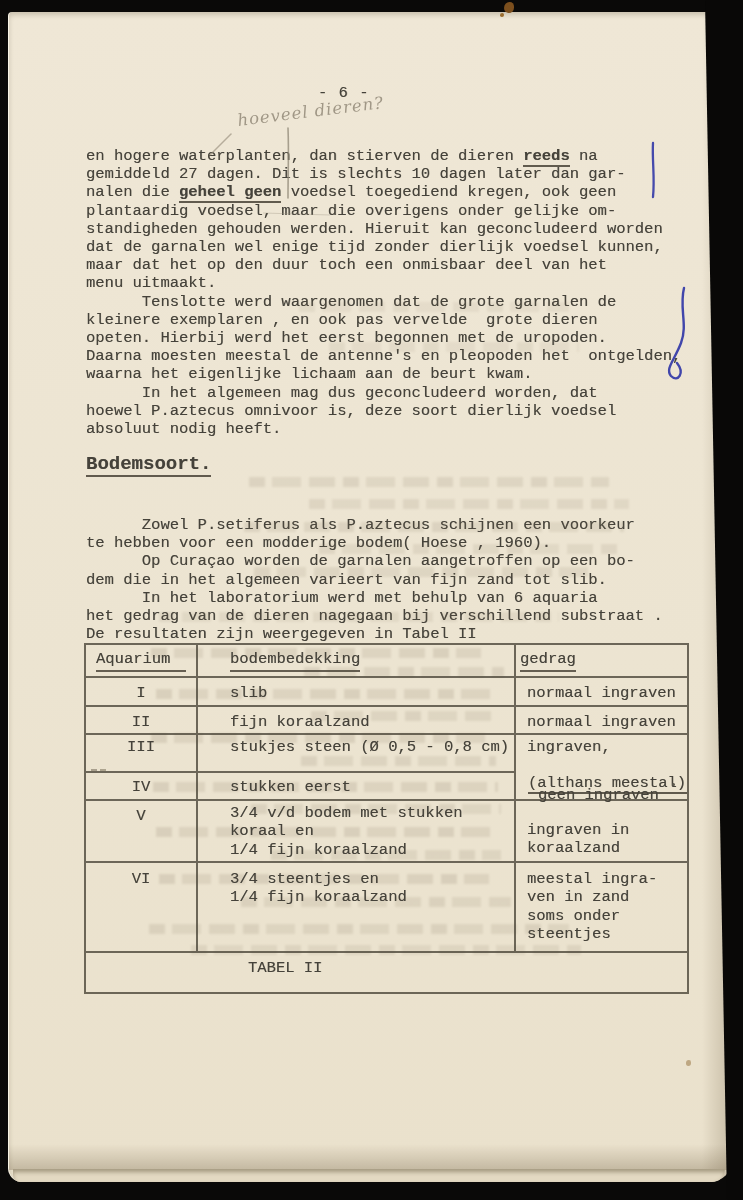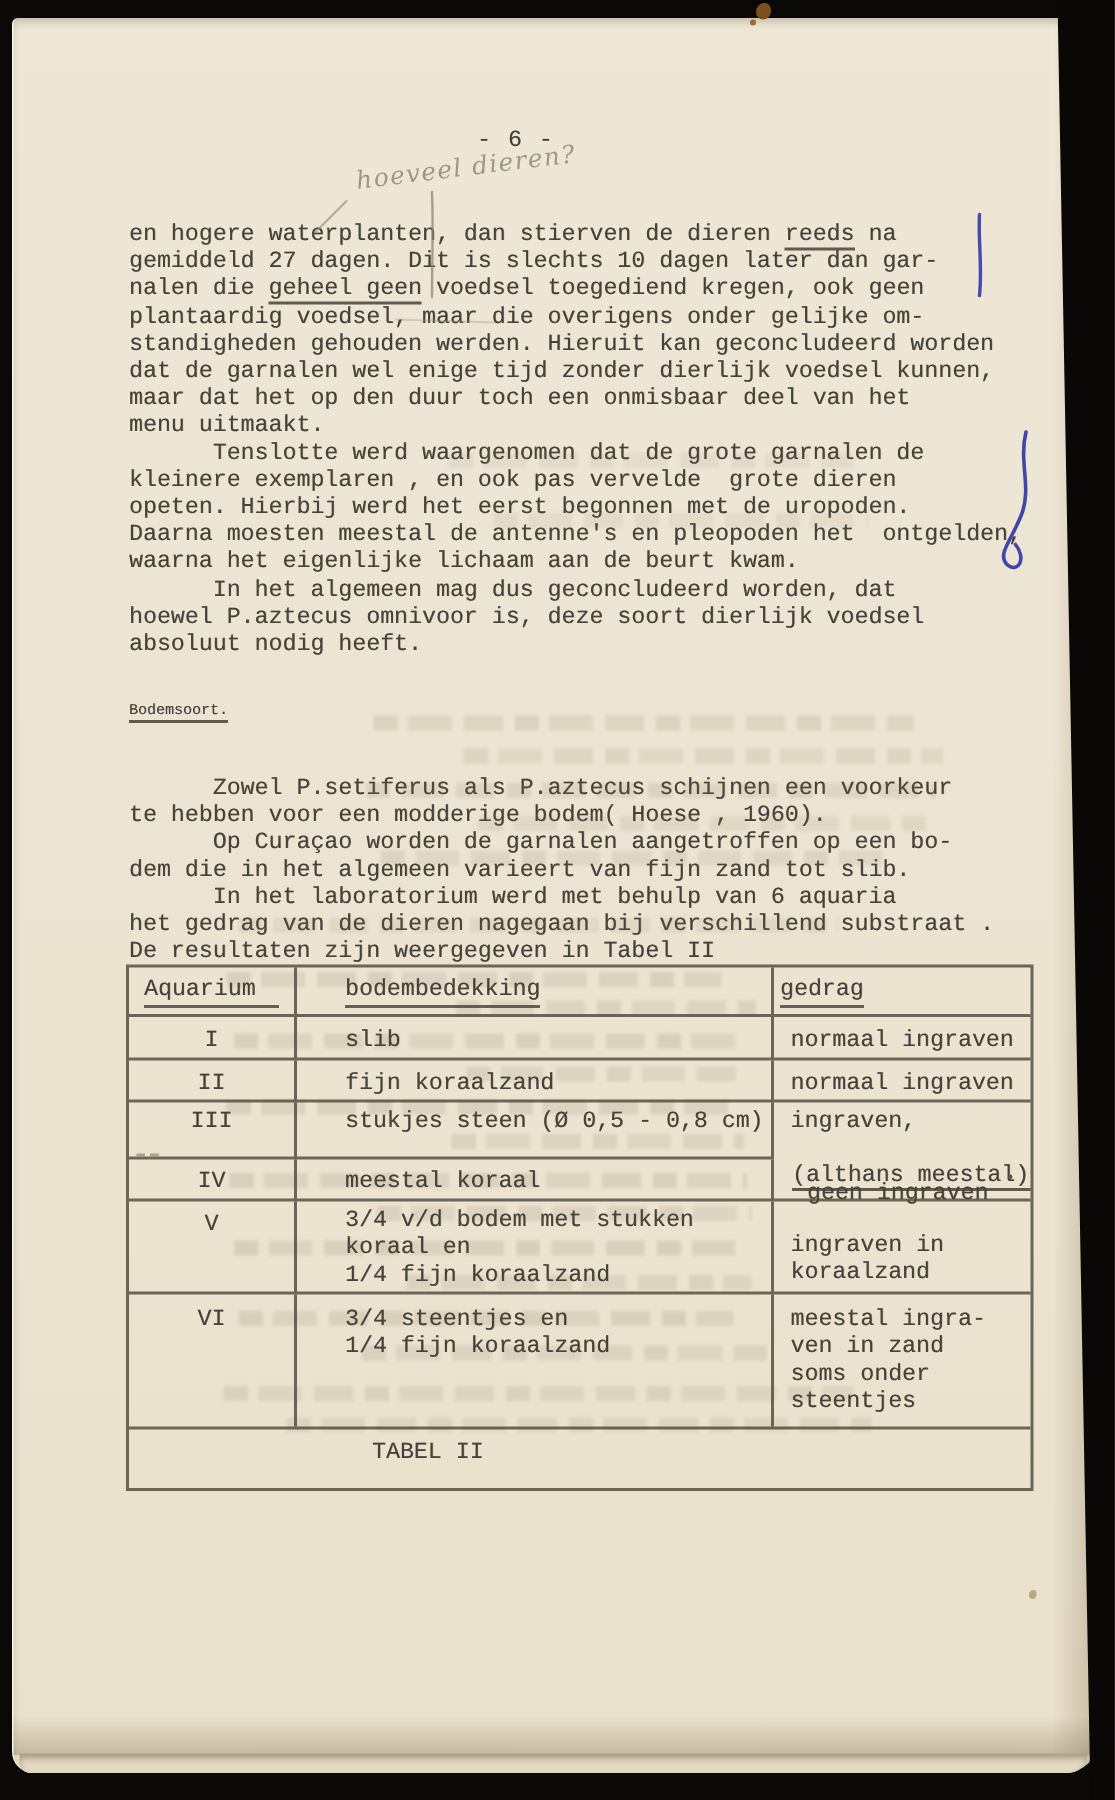--- a/index.html
+++ b/index.html
@@ -22,22 +22,22 @@
   .fleck{position:absolute;border-radius:60% 45% 55% 50%;}
 
   .mono{color:#45423a;text-shadow:.3px .3px .4px rgba(69,66,58,.45);}
   .pageno{position:absolute;left:309px;top:72px;font-size:15.5px;letter-spacing:1px;}
   .note{position:absolute;left:228px;top:90px;font-family:"DejaVu Serif",serif;
         font-style:italic;font-size:16.5px;color:#938a79;transform:rotate(-7deg);
         letter-spacing:1px;opacity:.85;}
   .body{position:absolute;left:77px;font-size:15.5px;line-height:18.2px;}
   .b1{top:135px;} .b2{top:504px;}
   .tline{white-space:pre;}
-  .u{border-bottom:2px solid rgba(72,66,54,.85);}
-  .heading{position:absolute;left:77px;top:441px;font-size:10px;margin-top:16px;}
+  .u{border-bottom:2px solid rgba(72,66,54,.85);font-weight:bold;}
+  .heading{position:absolute;left:77px;top:441px;font-size:19px;}
 
   .table{position:absolute;left:75px;top:631px;width:605px;font-size:15.5px;line-height:18.4px;
         border:2px solid rgba(72,66,54,.78);box-sizing:border-box;z-index:2;}
   .trow{display:flex;box-sizing:border-box;}
   .cell{box-sizing:border-box;border-bottom:2px solid rgba(72,66,54,.78);overflow:visible;}
   .c1{width:112px;text-align:center;padding-top:6px;border-right:2px solid rgba(72,66,54,.78);}
   .c2{width:318px;padding:6px 0 0 32px;border-right:2px solid rgba(72,66,54,.78);}
   .c3{width:171px;padding:6px 0 0 11px;}
   .thead{height:33px;}
   .thead .c1{text-align:left;padding:5px 0 0 10px;}
@@ -143,21 +143,21 @@
             <div class="cell c2">
               <div class="tline">stukjes steen (Ø 0,5 - 0,8 cm)</div>
             </div>
             <div class="cell c3">
               <div class="tline">ingraven,</div>
             </div>
           </div>
           <div class="trow">
             <div class="cell c1">IV</div>
             <div class="cell c2">
-              <div class="tline">meestal koraal</div>
+              <div class="tline">stukken eerst</div>
             </div>
             <div class="cell c3">
               <div class="tline">(althans meestal)</div>
               <div class="tline">geen ingraven</div>
             </div>
           </div>
           <div class="trow">
             <div class="cell c1">V</div>
             <div class="cell c2">
               <div class="tline">3/4 v/d bodem met stukken</div>

